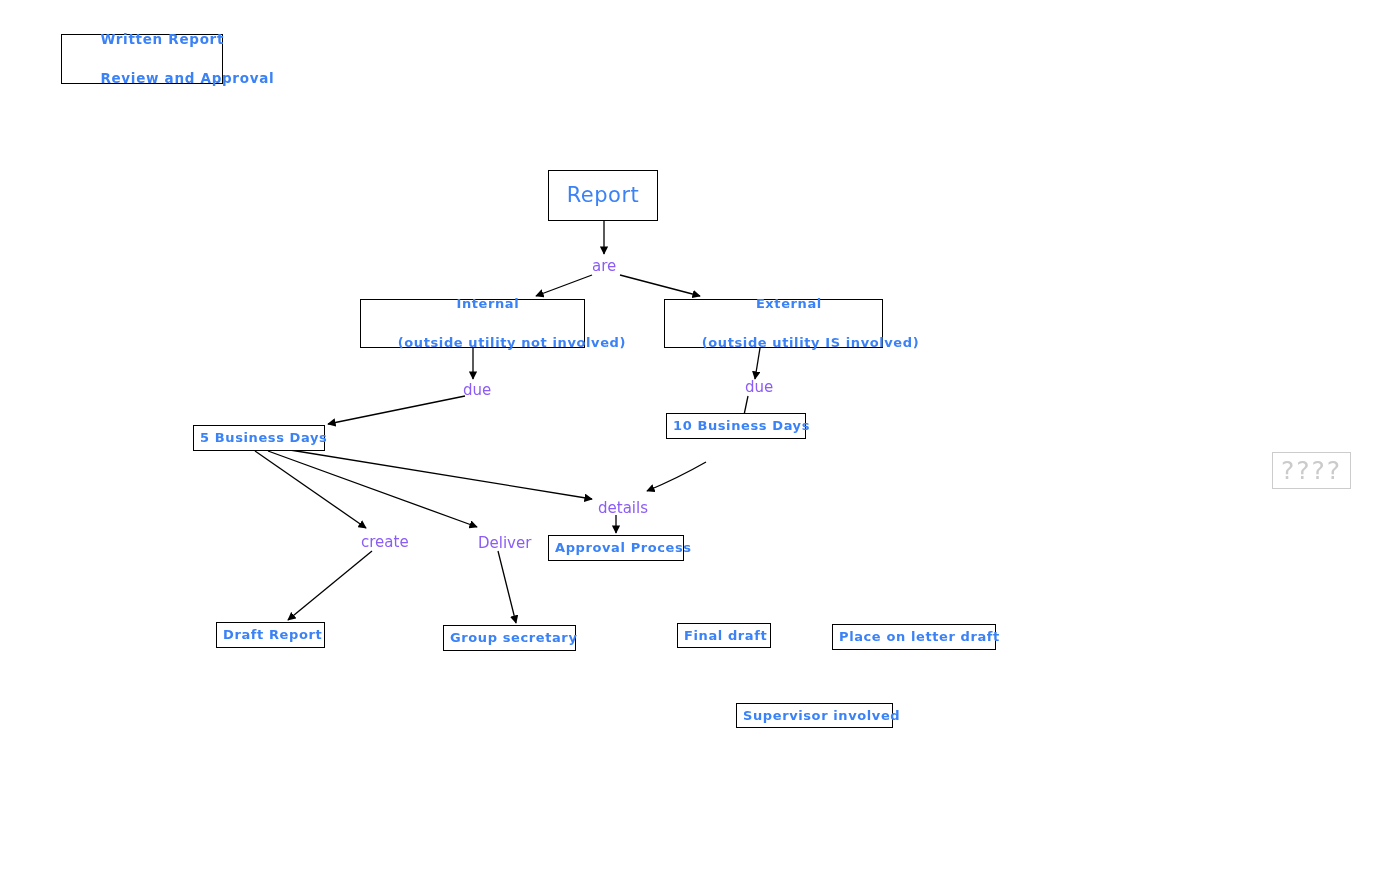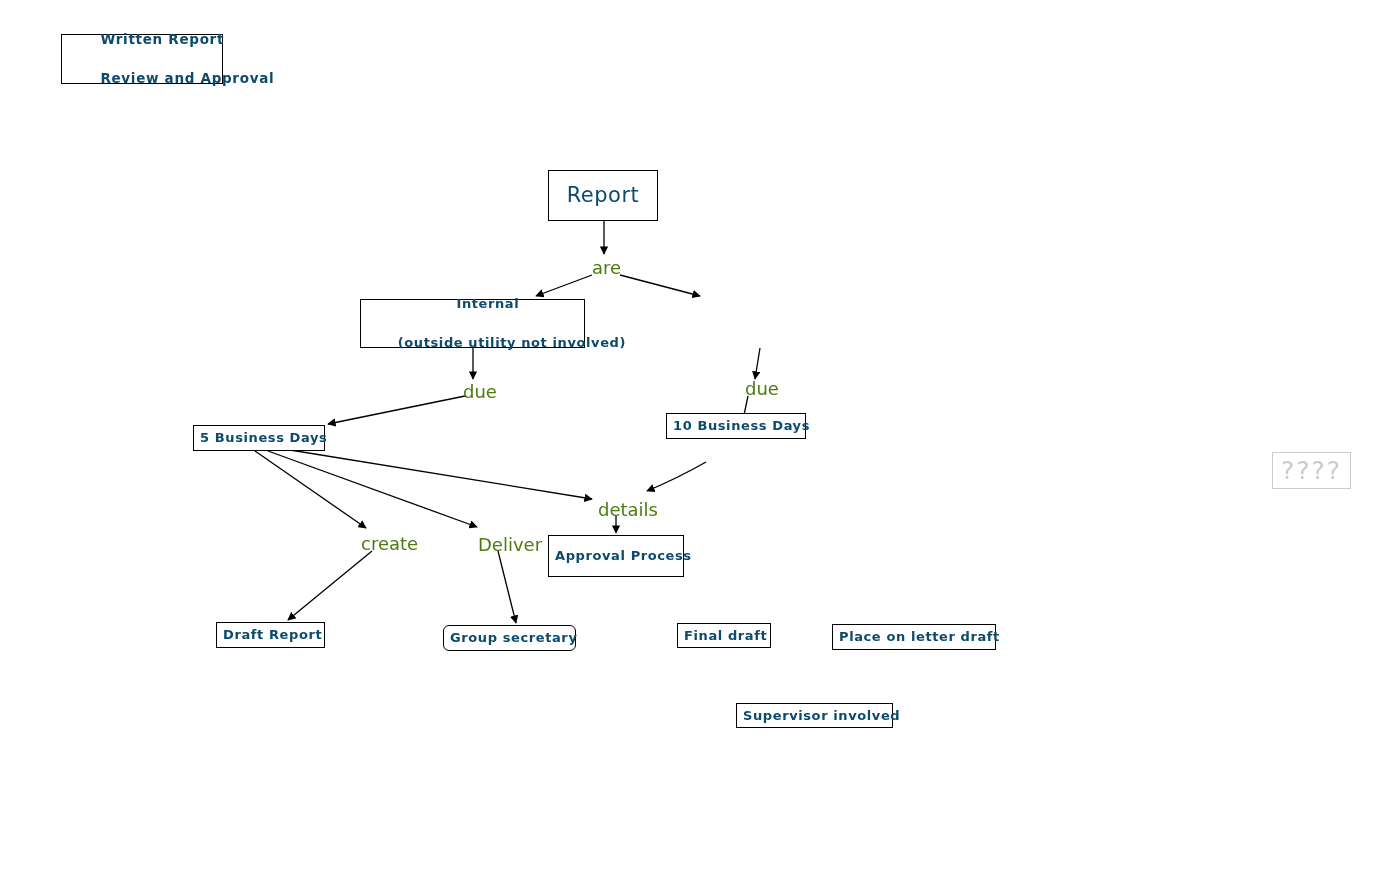--- a/index.html
+++ b/index.html
@@ -25,21 +25,21 @@
     width: 1391px;
     height: 884px;
     pointer-events: none;
   }
   
   .node {
     position: absolute;
     box-sizing: border-box;
     border: 1px solid #000000;
     background: #ffffff;
-    color: #0c4a6e;
+    color: #3b82f6;
     font-family: "DejaVu Sans", sans-serif;
     font-weight: bold;
     font-size: 13px;
     line-height: 1.32;
     text-align: center;
     letter-spacing: 0.6px;
     display: flex;
     align-items: center;
     justify-content: center;
     padding: 2px 6px;
@@ -68,22 +68,22 @@
     color: #cbcbcb;
     font-size: 25px;
     font-weight: normal;
     letter-spacing: 2px;
   }
   
   .link-label {
     position: absolute;
     font-family: "DejaVu Sans", sans-serif;
     font-weight: normal;
-    font-size: 18px;
-    color: #4d7c0f;
+    font-size: 15px;
+    color: #8b5cf6;
     background: transparent;
     white-space: nowrap;
     text-align: right;
     line-height: 1;
   }
 </style>
 </head>
 <body>
 
 <div id="canvas">
@@ -135,38 +135,44 @@
     <span class="lines">Report</span>
   </div>
 
   <div class="node node-two-line" style="left:360px; top:299px; width:225px; height:49px;">
     <span class="lines">
       <span>Internal</span><br>
       <span>(outside utility not involved)</span>
     </span>
   </div>
 
+  <div class="node node-two-line" style="left:664px; top:299px; width:219px; height:49px;">
+    <span class="lines">
+      <span>External</span><br>
+      <span>(outside utility IS involved)</span>
+    </span>
+  </div>
 
   <div class="node" style="left:193px; top:425px; width:132px; height:26px;">
     <span class="lines">5 Business Days</span>
   </div>
 
   <div class="node" style="left:666px; top:413px; width:140px; height:26px;">
     <span class="lines">10 Business Days</span>
   </div>
 
-  <div class="node" style="left:548px; top:535px; width:136px; height:42px;">
+  <div class="node" style="left:548px; top:535px; width:136px; height:26px;">
     <span class="lines">Approval Process</span>
   </div>
 
   <div class="node" style="left:216px; top:622px; width:109px; height:26px;">
     <span class="lines">Draft Report</span>
   </div>
 
-  <div class="node" style="left:443px; top:625px; width:133px; height:26px;border-radius:6px;">
+  <div class="node" style="left:443px; top:625px; width:133px; height:26px;">
     <span class="lines">Group secretary</span>
   </div>
 
   <div class="node" style="left:677px; top:623px; width:94px; height:25px;">
     <span class="lines">Final draft</span>
   </div>
 
   <div class="node" style="left:832px; top:624px; width:164px; height:26px;">
     <span class="lines">Place on letter draft</span>
   </div>

